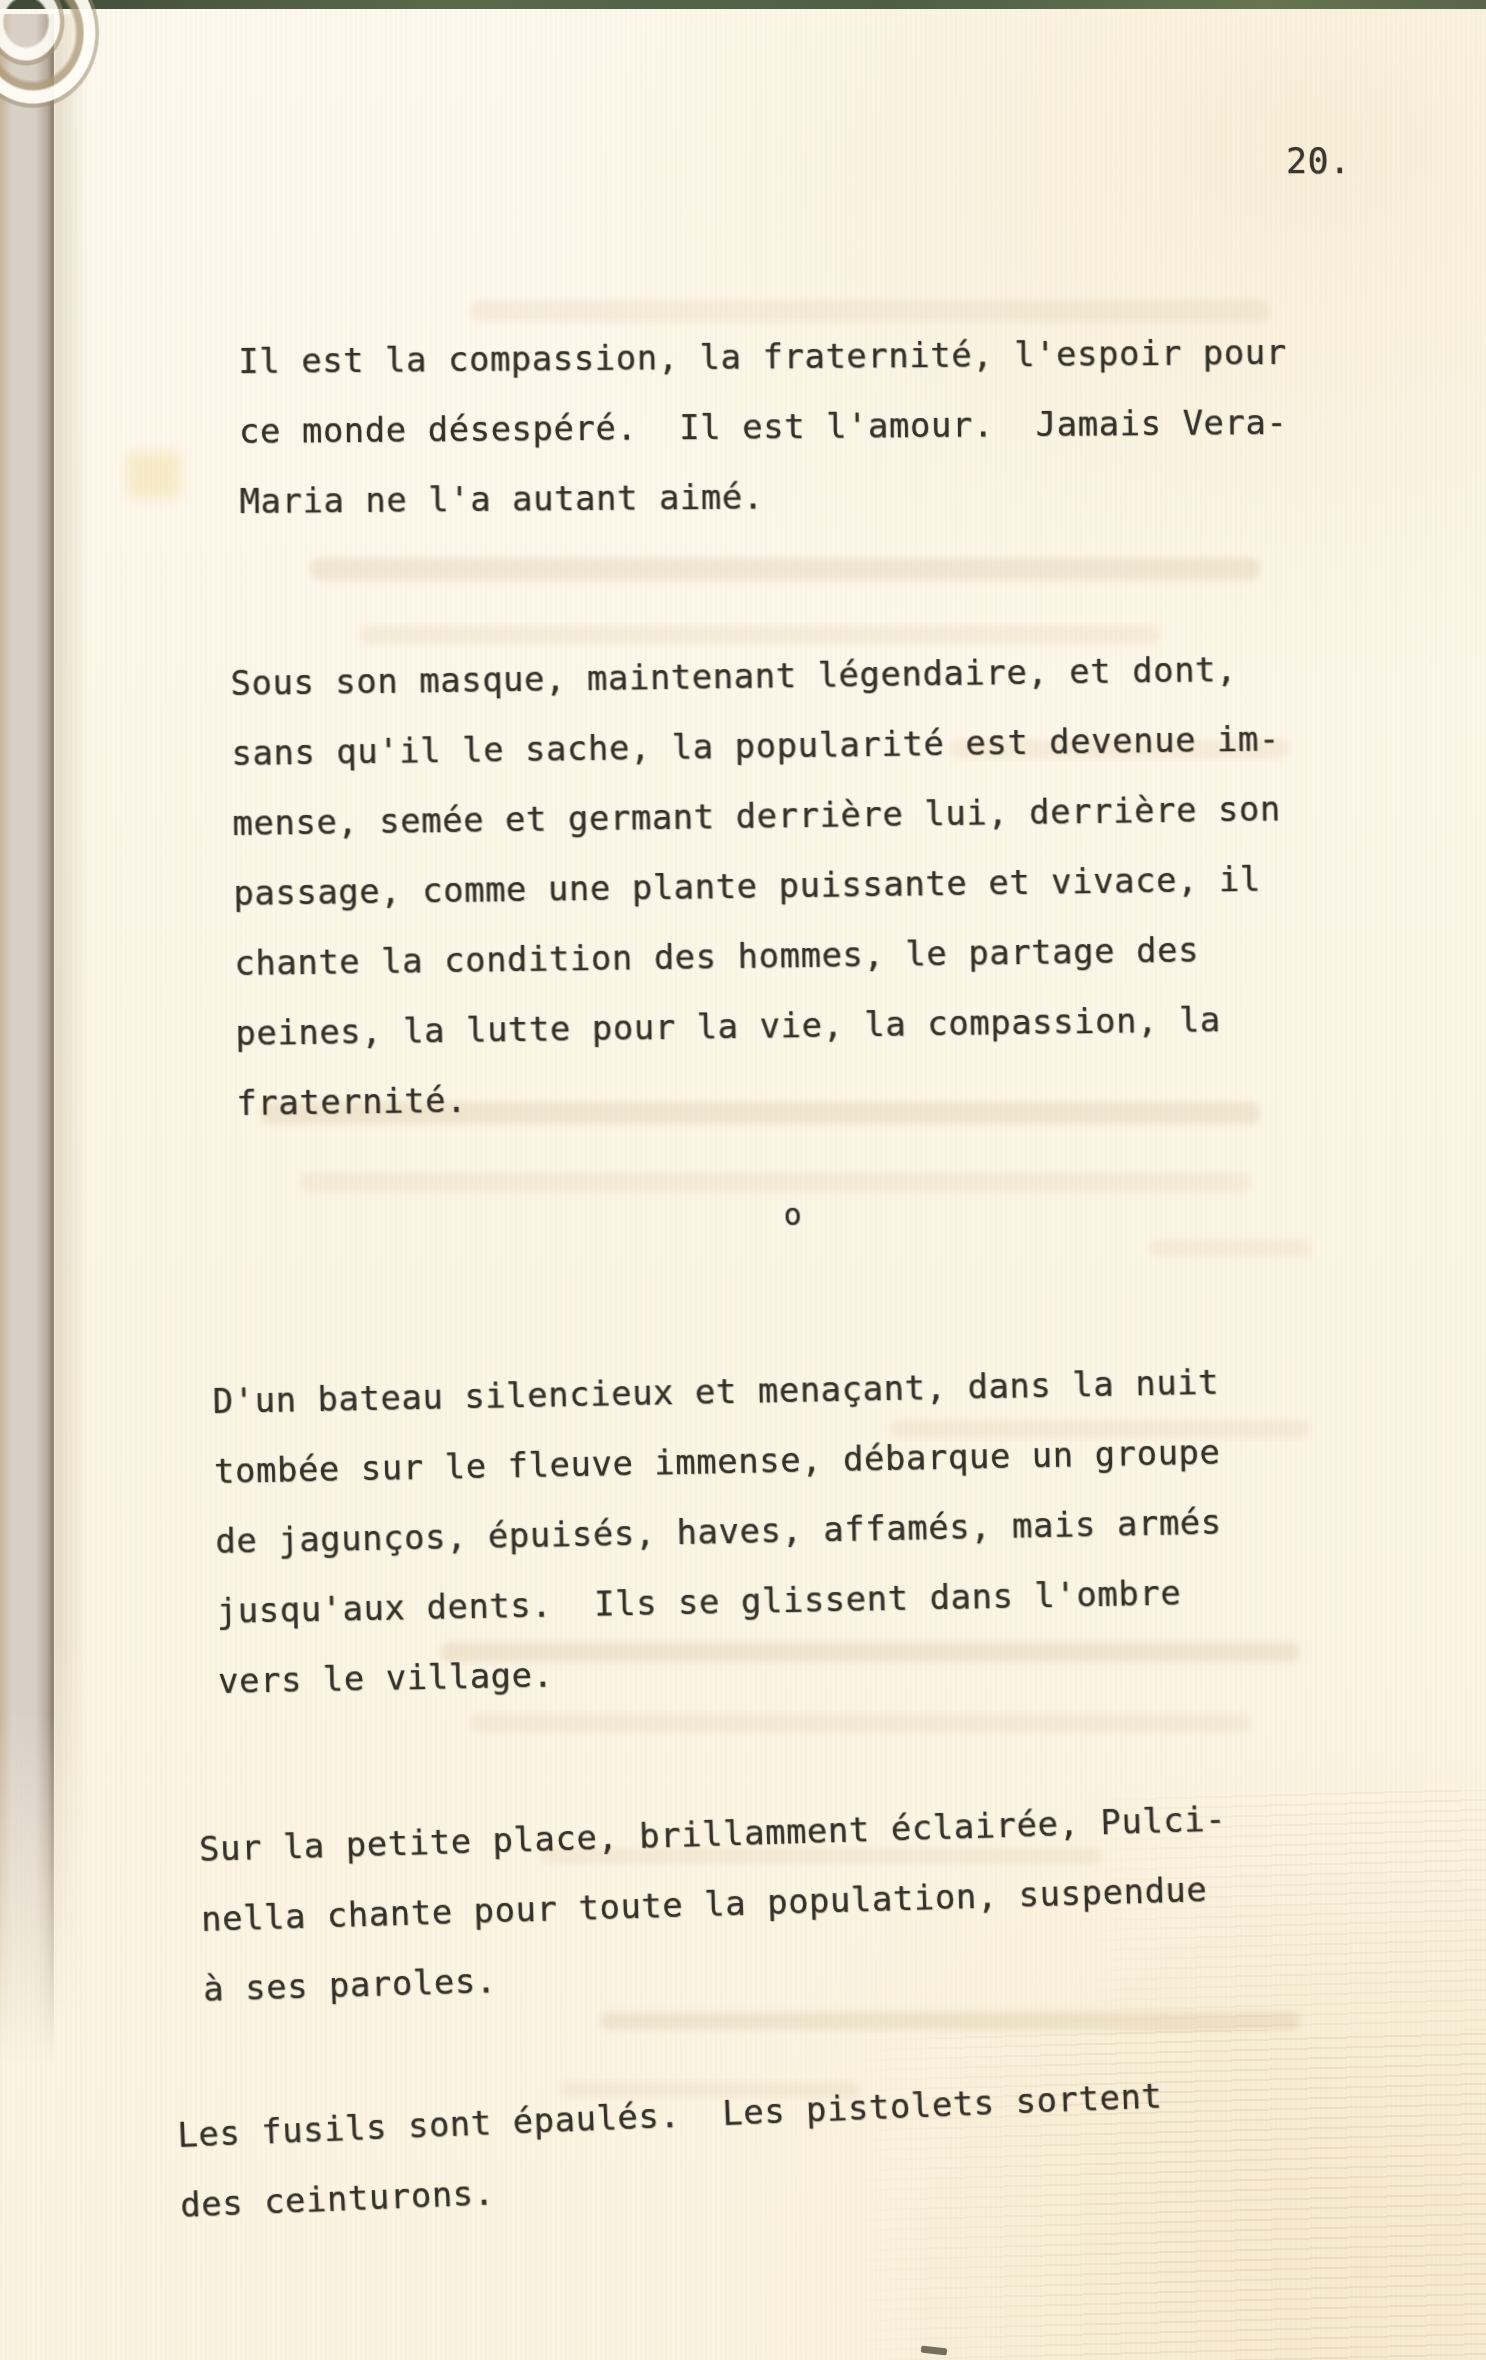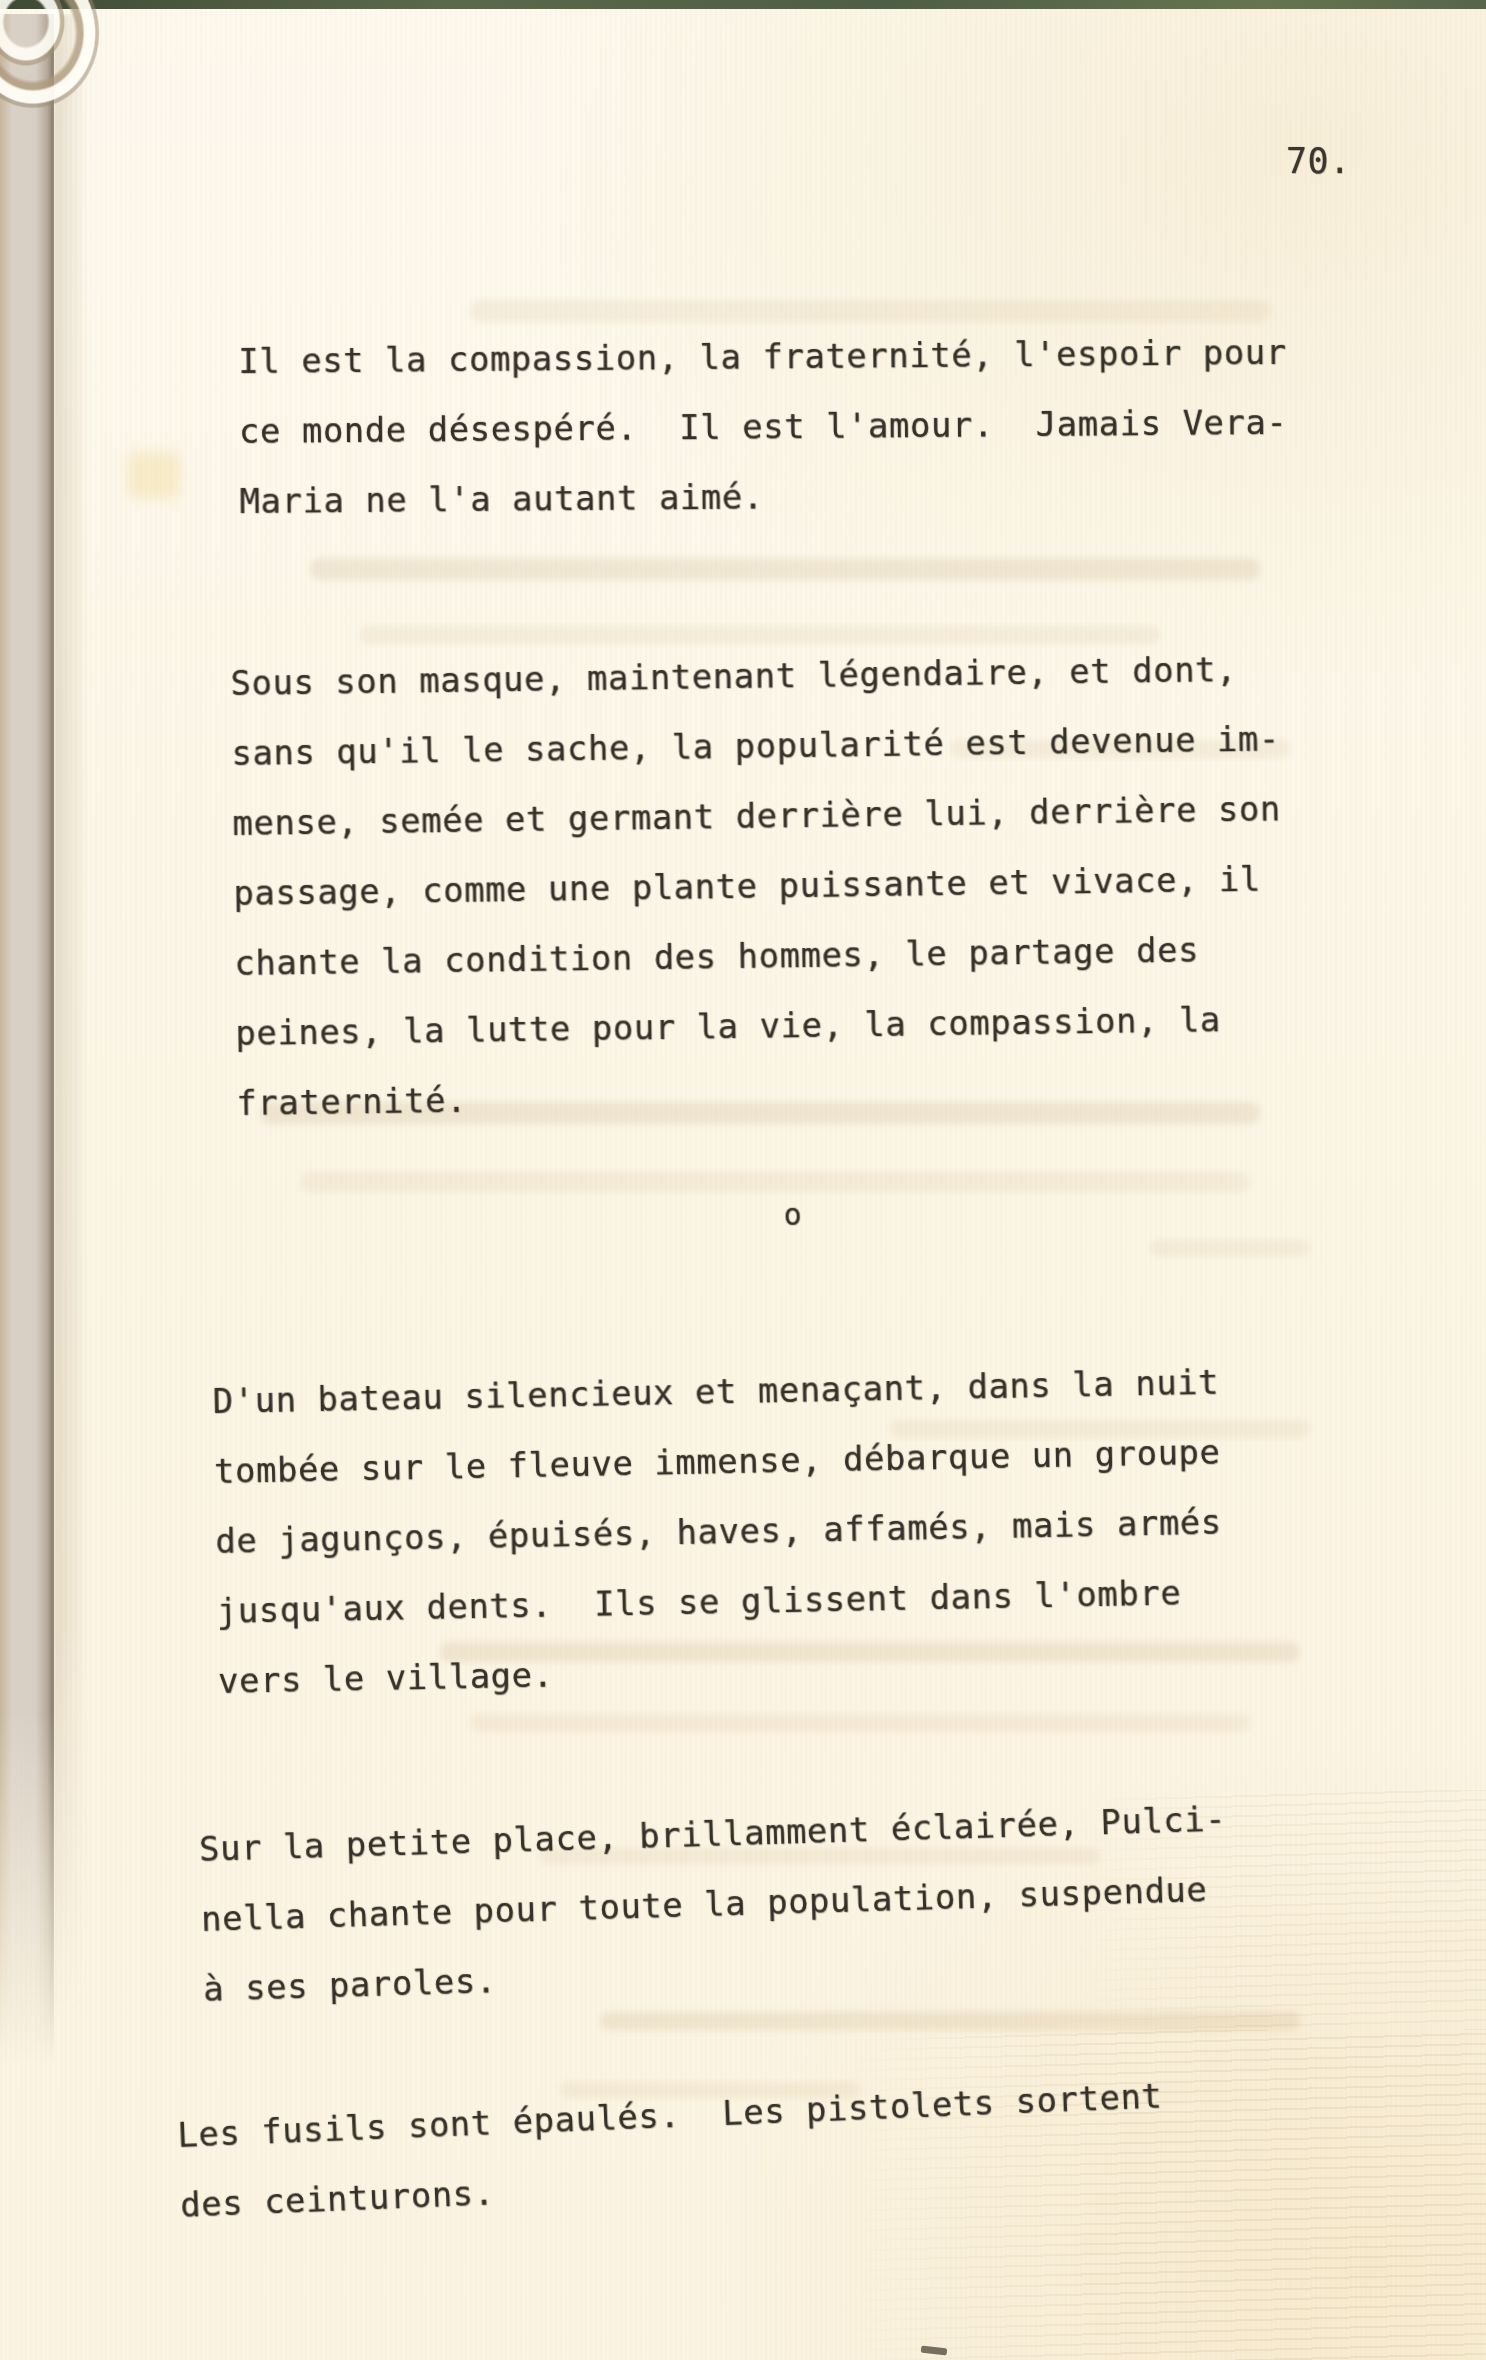--- a/index.html
+++ b/index.html
@@ -87,21 +87,21 @@
   <div class="smudge dk" style="left:440px;top:1642px;width:860px;height:20px"></div>
   <div class="smudge" style="left:470px;top:1714px;width:780px;height:18px"></div>
   <div class="smudge" style="left:540px;top:1848px;width:560px;height:16px"></div>
   <div class="smudge dk" style="left:600px;top:2012px;width:700px;height:18px"></div>
   <div class="smudge" style="left:560px;top:2082px;width:300px;height:16px"></div>
   <div class="bleedtex" style="left:830px;top:2030px;width:656px;height:330px"></div>
   <div class="bleedtex" style="left:1060px;top:1790px;width:426px;height:240px;opacity:.7"></div>
   <div class="stain" style="left:128px;top:452px;width:52px;height:46px"></div>
   <div class="speck"></div>
 
-  <div class="ink pagenum">70.</div>
+  <div class="ink pagenum">20.</div>
   <p class="ink p1">Il est la compassion, la fraternité, l'espoir pour
 ce monde désespéré.  Il est l'amour.  Jamais Vera-
 Maria ne l'a autant aimé.</p>
   <p class="ink p2">Sous son masque, maintenant légendaire, et dont,
 sans qu'il le sache, la popularité est devenue im-
 mense, semée et germant derrière lui, derrière son
 passage, comme une plante puissante et vivace, il
 chante la condition des hommes, le partage des
 peines, la lutte pour la vie, la compassion, la
 fraternité.</p>

